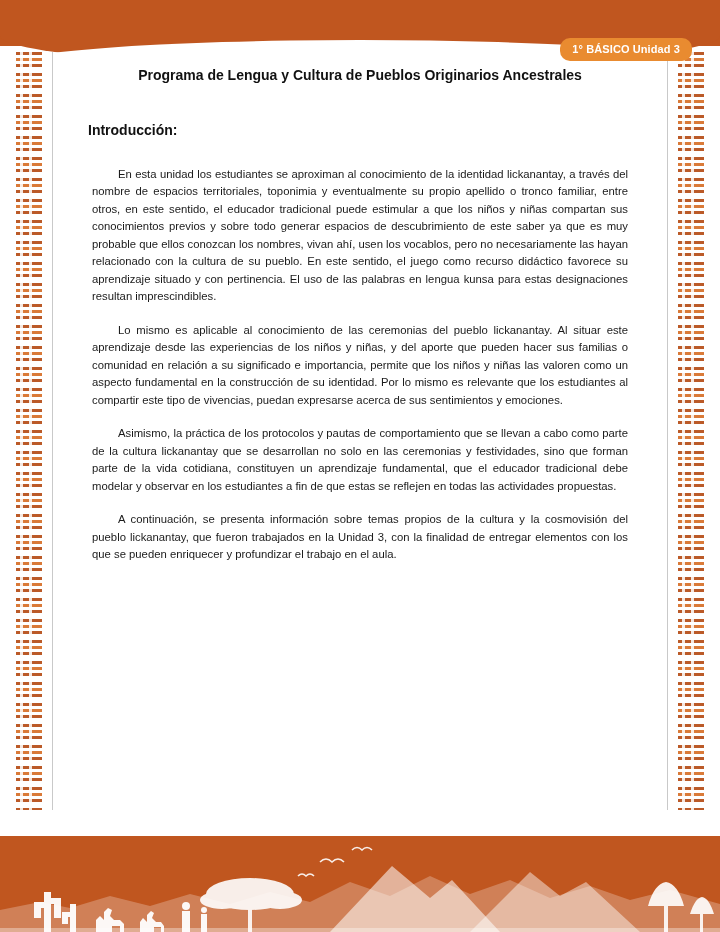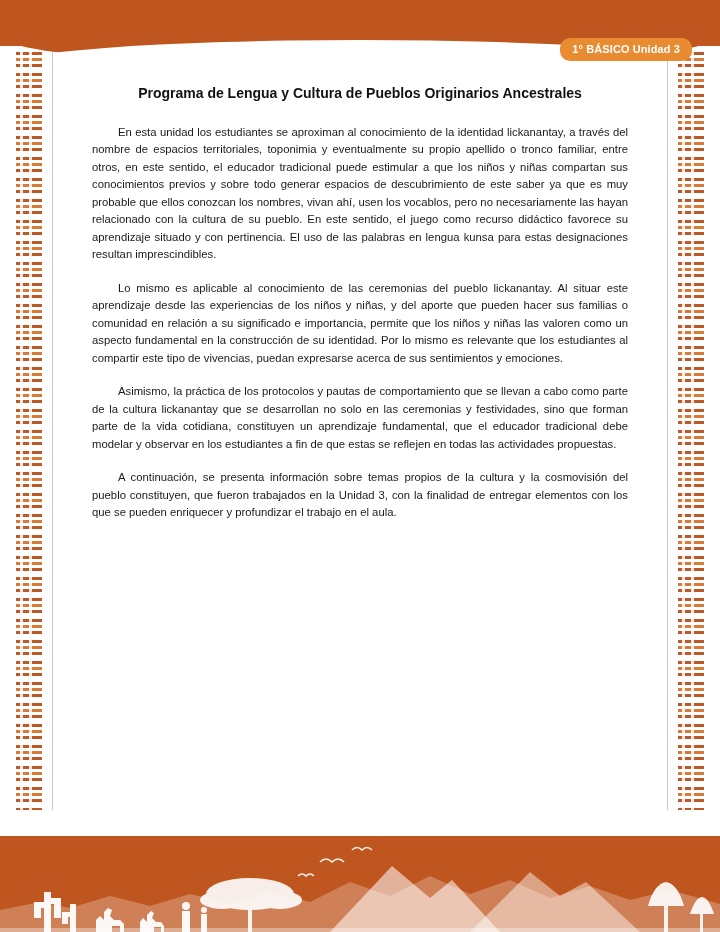--- a/index.html
+++ b/index.html
@@ -104,21 +104,21 @@
     width: 1px;
     height: 808px;
     background: #c9c9c9;
   }
   .inner-rule.left { left: 52px; }
   .inner-rule.right { right: 52px; }
 
   
   .content {
     position: absolute;
-    top: 70px;
+    top: 52px;
     left: 70px;
     width: 580px;
   }
 
   .doc-title {
     text-align: center;
     font-size: 14px;
     font-weight: bold;
     color: #111111;
     margin: 14px 0 0 0;
@@ -147,21 +147,21 @@
   }
 
   .section-heading {
     font-size: 14px;
     font-weight: bold;
     color: #111111;
     margin: 36px 0 0 18px;
   }
 
   .body-wrap {
-    margin-top: 20px;
+    margin-top: 28px;
     padding: 0 22px 0 22px;
   }
   .para {
     font-size: 11.3px;
     line-height: 1.55;
     color: #1a1a1a;
     text-align: justify;
     text-indent: 26px;
     margin: 0 0 16px 0;
   }
@@ -201,26 +201,27 @@
   <div class="side-border left"></div>
   <div class="side-border right"></div>
   <div class="inner-rule left"></div>
   <div class="inner-rule right"></div>
 
   <div class="content">
 
     <div class="doc-title">Programa de Lengua y Cultura de Pueblos Originarios Ancestrales</div>
 
 
+    <div class="section-heading">Introducción:</div>
 
     <div class="body-wrap">
       <p class="para">En esta unidad los estudiantes se aproximan al conocimiento de la identidad lickanantay, a través del nombre de espacios territoriales, toponimia y eventualmente su propio apellido o tronco familiar, entre otros, en este sentido, el educador tradicional puede estimular a que los niños y niñas compartan sus conocimientos previos y sobre todo generar espacios de descubrimiento de este saber ya que es muy probable que ellos conozcan los nombres, vivan ahí, usen los vocablos, pero no necesariamente las hayan relacionado con la cultura de su pueblo. En este sentido, el juego como recurso didáctico favorece su aprendizaje situado y con pertinencia. El uso de las palabras en lengua kunsa para estas designaciones resultan imprescindibles.</p>
       <p class="para">Lo mismo es aplicable al conocimiento de las ceremonias del pueblo lickanantay. Al situar este aprendizaje desde las experiencias de los niños y niñas, y del aporte que pueden hacer sus familias o comunidad en relación a su significado e importancia, permite que los niños y niñas las valoren como un aspecto fundamental en la construcción de su identidad.  Por lo mismo es relevante que los estudiantes al compartir este tipo de vivencias, puedan expresarse acerca de sus sentimientos y emociones.</p>
       <p class="para">Asimismo, la práctica de los protocolos y pautas de comportamiento que se llevan a cabo como parte de la cultura lickanantay que se desarrollan no solo en las ceremonias y festividades, sino que forman parte de la vida cotidiana, constituyen un aprendizaje fundamental, que el educador tradicional debe modelar y observar en los estudiantes a fin de que estas se reflejen en todas las actividades propuestas.</p>
-      <p class="para">A continuación, se presenta información sobre temas propios de la cultura y la cosmovisión del pueblo constituyen, que fueron trabajados en la Unidad 3, con la finalidad de entregar elementos con los que se pueden enriquecer y profundizar el trabajo en el aula.</p>
+      <p class="para">A continuación, se presenta información sobre temas propios de la cultura y la cosmovisión del pueblo lickanantay, que fueron trabajados en la Unidad 3, con la finalidad de entregar elementos con los que se pueden enriquecer y profundizar el trabajo en el aula.</p>
     </div>
 
   </div>
 
   <div class="bottom-fade"></div>
   <div class="bottom-band">
     <svg width="720" height="96" viewBox="0 0 720 96" xmlns="http://www.w3.org/2000/svg">
 
       <path fill="#ffffff" d="M0,96 L0,74 L40,66 L70,72 L110,60 L150,70 L190,58 L230,68 L270,56 L310,66 L350,46 L390,60 L430,40 L470,58 L510,44 L550,62 L590,50 L630,64 L670,54 L720,68 L720,96 Z" opacity="0.25"></path>
       <path fill="#ffffff" d="M330,96 L392,30 L430,62 L452,44 L500,96 Z" opacity="0.55"></path>

